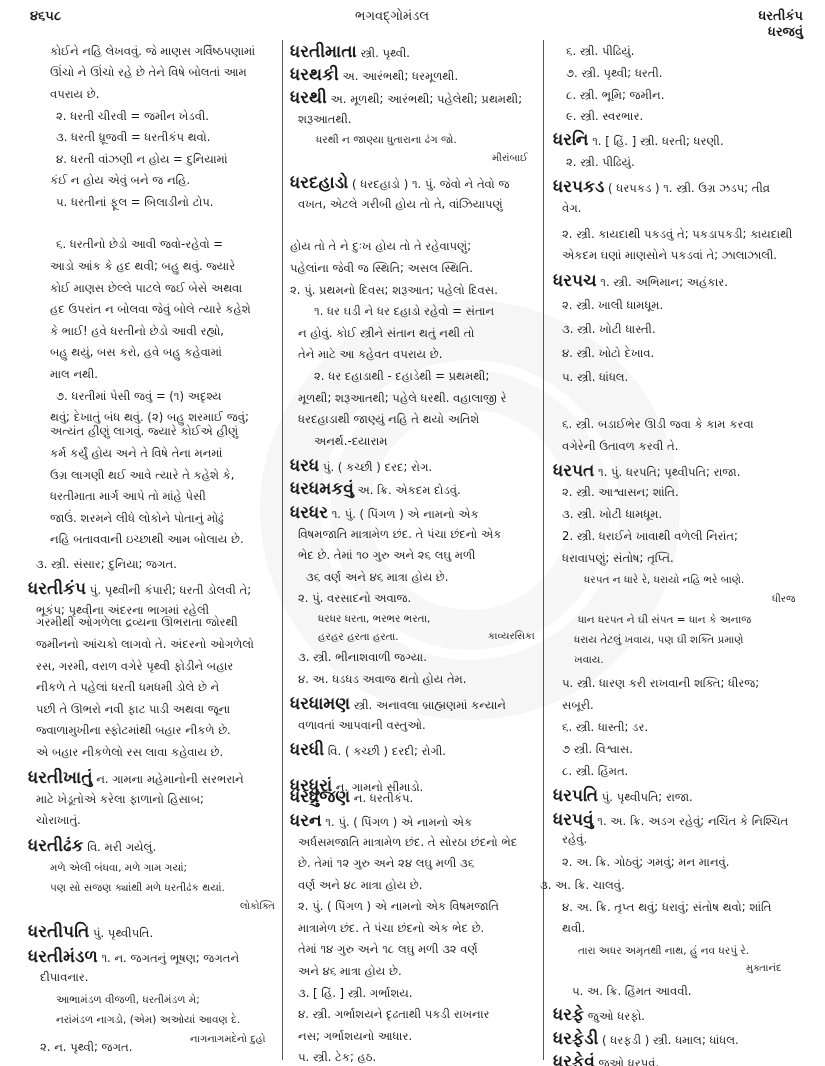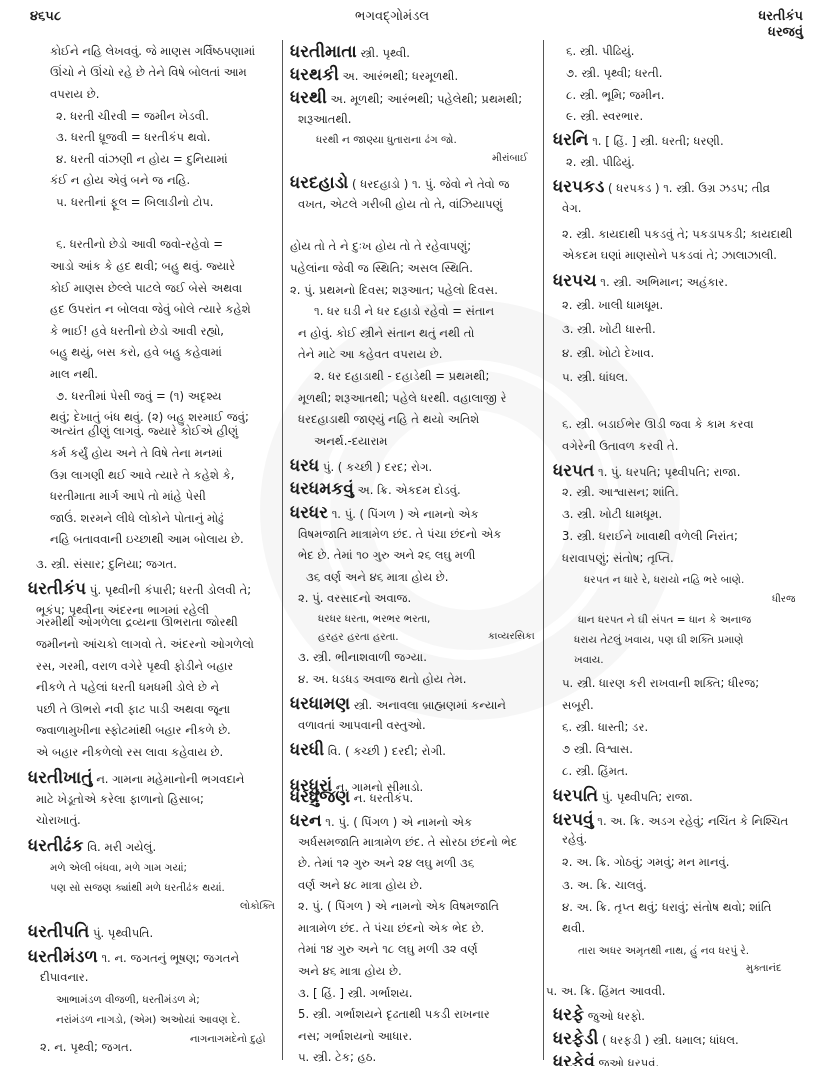--- a/index.html
+++ b/index.html
@@ -57,21 +57,21 @@
     <div class="ln" style="left: 36px; top: 555px;">૩. સ્ત્રી. સંસાર; દુનિયા; જગત.</div>
     <div class="ln" style="left: 28px; top: 579px;"><span class="hw">ધરતીકંપ</span><span> પું. પૃથ્વીની કંપારી; ધરતી ડોલવી તે;</span></div>
     <div class="ln" style="left: 36px; top: 601px;">ભૂકંપ; પૃથ્વીના અંદરના ભાગમાં રહેલી</div>
     <div class="ln" style="left: 36px; top: 613px;">ગરમીથી ઓગળેલા દ્રવ્યના ઊભરાતા જોરથી</div>
     <div class="ln" style="left: 36px; top: 635px; text-align: right;">જમીનનો આંચકો લાગવો તે. અંદરનો ઓગળેલો</div>
     <div class="ln" style="left: 36px; top: 657px;">રસ, ગરમી, વરાળ વગેરે પૃથ્વી ફોડીને બહાર</div>
     <div class="ln" style="left: 36px; top: 678px;">નીકળે તે પહેલાં ધરતી ધમધમી ડોલે છે ને</div>
     <div class="ln" style="left: 36px; top: 700px;">પછી તે ઊભરો નવી ફાટ પાડી અથવા જૂના</div>
     <div class="ln" style="left: 36px; top: 721px;">જ્વાળામુખીના સ્ફોટમાંથી બહાર નીકળે છે.</div>
     <div class="ln" style="left: 36px; top: 743px;">એ બહાર નીકળેલો રસ લાવા કહેવાય છે.</div>
-    <div class="ln" style="left: 28px; top: 768px;"><span class="hw">ધરતીખાતું</span><span> ન. ગામના મહેમાનોની ભગવદાને</span></div>
+    <div class="ln" style="left: 28px; top: 768px;"><span class="hw">ધરતીખાતું</span><span> ન. ગામના મહેમાનોની સરભરાને</span></div>
     <div class="ln" style="left: 36px; top: 790px;">માટે ખેડૂતોએ કરેલા ફાળાનો હિસાબ;</div>
     <div class="ln" style="left: 36px; top: 811px;">ચોરાખાતું.</div>
     <div class="ln" style="left: 28px; top: 836px;"><span class="hw">ધરતીઢંક</span><span> વિ. મરી ગયેલું.</span></div>
     <div class="ln q" style="left: 50px; top: 858px;">મળે એલી બંધવા, મળે ગામ ગયાં;</div>
     <div class="ln q" style="left: 50px; top: 878px;">પણ સો સજણ ક્યાંથી મળે ધરતીઢંક થયાં.</div>
     <div class="ln src" style="left: 240px; top: 897px;">લોકોક્તિ</div>
     <div class="ln" style="left: 28px; top: 922px;"><span class="hw">ધરતીપતિ</span><span> પું. પૃથ્વીપતિ.</span></div>
     <div class="ln" style="left: 28px; top: 947px;"><span class="hw">ધરતીમંડળ</span><span> ૧. ન. જગતનું ભૂષણ; જગતને</span></div>
     <div class="ln" style="left: 40px; top: 968px;">દીપાવનાર.</div>
     <div class="ln q" style="left: 56px; top: 990px;">આભામંડળ વીજળી, ધરતીમંડળ મે;</div>
@@ -117,21 +117,21 @@
     <div class="ln" style="left: 290px; top: 787px;"><span class="hw">ધરધ્રુજણ</span><span> ન. ધરતીકંપ.</span></div>
     <div class="ln" style="left: 290px; top: 811px;"><span class="hw">ધરન</span><span> ૧. પું. ( પિંગળ ) એ નામનો એક</span></div>
     <div class="ln" style="left: 298px; top: 833px;">અર્ધસમજાતિ માત્રામેળ છંદ. તે સોરઠા છંદનો ભેદ</div>
     <div class="ln" style="left: 298px; top: 854px;">છે. તેમાં ૧૨ ગુરુ અને ૨૪ લઘુ મળી ૩૬</div>
     <div class="ln" style="left: 298px; top: 876px;">વર્ણ અને ૪૮ માત્રા હોય છે.</div>
     <div class="ln" style="left: 298px; top: 897px;">૨. પું. ( પિંગળ ) એ નામનો એક વિષમજાતિ</div>
     <div class="ln" style="left: 298px; top: 919px;">માત્રામેળ છંદ. તે પંચા છંદનો એક ભેદ છે.</div>
     <div class="ln" style="left: 298px; top: 940px;">તેમાં ૧૪ ગુરુ અને ૧૮ લઘુ મળી ૩૨ વર્ણ</div>
     <div class="ln" style="left: 298px; top: 962px;">અને ૪૬ માત્રા હોય છે.</div>
     <div class="ln" style="left: 298px; top: 984px;">૩. [ હિં. ] સ્ત્રી. ગર્ભાશય.</div>
-    <div class="ln" style="left: 298px; top: 1005px;">5. સ્ત્રી. ગર્ભાશયને દૃઢતાથી પકડી રાખનાર</div>
+    <div class="ln" style="left: 298px; top: 1005px;">૪. સ્ત્રી. ગર્ભાશયને દૃઢતાથી પકડી રાખનાર</div>
     <div class="ln" style="left: 298px; top: 1027px;">નસ; ગર્ભાશયનો આધાર.</div>
     <div class="ln" style="left: 298px; top: 1048px;">૫. સ્ત્રી. ટેક; હઠ.</div>
   </div>
 <div id="col2">
     <div class="ln" style="left: 566px; top: 42px;">૬. સ્ત્રી. પીઢિયું.</div>
     <div class="ln" style="left: 566px; top: 64px;">૭. સ્ત્રી. પૃથ્વી; ધરતી.</div>
     <div class="ln" style="left: 566px; top: 86px;">૮. સ્ત્રી. ભૂમિ; જમીન.</div>
     <div class="ln" style="left: 566px; top: 107px;">૯. સ્ત્રી. સ્વરભાર.</div>
     <div class="ln" style="left: 553px; top: 130px;"><span class="hw">ધરનિ</span><span> ૧. [ હિં. ] સ્ત્રી. ધરતી; ધરણી.</span></div>
     <div class="ln" style="left: 566px; top: 153px;">૨. સ્ત્રી. પીઢિયું.</div>
@@ -142,38 +142,38 @@
     <div class="ln" style="left: 553px; top: 271px;"><span class="hw">ધરપચ</span><span> ૧. સ્ત્રી. અભિમાન; અહંકાર.</span></div>
     <div class="ln" style="left: 562px; top: 296px;">૨. સ્ત્રી. ખાલી ધામધૂમ.</div>
     <div class="ln" style="left: 562px; top: 320px;">૩. સ્ત્રી. ખોટી ધાસ્તી.</div>
     <div class="ln" style="left: 562px; top: 344px;">૪. સ્ત્રી. ખોટો દેખાવ.</div>
     <div class="ln" style="left: 562px; top: 368px;">૫. સ્ત્રી. ધાંધલ.</div>
     <div class="ln" style="left: 562px; top: 415px;">૬. સ્ત્રી. બડાઈભેર ઊડી જવા કે કામ કરવા</div>
     <div class="ln" style="left: 562px; top: 437px;">વગેરેની ઉતાવળ કરવી તે.</div>
     <div class="ln" style="left: 553px; top: 461px;"><span class="hw">ધરપત</span><span> ૧. પું. ધરપતિ; પૃથ્વીપતિ; રાજા.</span></div>
     <div class="ln" style="left: 562px; top: 483px;">૨. સ્ત્રી. આશ્વાસન; શાંતિ.</div>
     <div class="ln" style="left: 562px; top: 505px;">૩. સ્ત્રી. ખોટી ધામધૂમ.</div>
-    <div class="ln" style="left: 562px; top: 527px;">3. સ્ત્રી. ધરાઈને ખાવાથી વળેલી નિરાંત;</div>
+    <div class="ln" style="left: 562px; top: 527px;">2. સ્ત્રી. ધરાઈને ખાવાથી વળેલી નિરાંત;</div>
     <div class="ln" style="left: 562px; top: 549px;">ધરાવાપણું; સંતોષ; તૃપ્તિ.</div>
     <div class="ln q" style="left: 584px; top: 570px;">ધરપત ન ધારે રે, ધરાયો નહિ ભરે બાણે.</div>
     <div class="ln src" style="left: 772px; top: 590px;">ધીરજ</div>
     <div class="ln q" style="left: 578px; top: 610px;">ધાન ધરપત ને ઘી સંપત = ધાન કે અનાજ</div>
     <div class="ln q" style="left: 574px; top: 630px;">ધરાય તેટલું ખવાય, પણ ઘી શક્તિ પ્રમાણે</div>
     <div class="ln q" style="left: 574px; top: 650px;">ખવાય.</div>
     <div class="ln" style="left: 562px; top: 674px;">૫. સ્ત્રી. ધારણ કરી રાખવાની શક્તિ; ધીરજ;</div>
     <div class="ln" style="left: 562px; top: 696px;">સબૂરી.</div>
     <div class="ln" style="left: 562px; top: 718px;">૬. સ્ત્રી. ધાસ્તી; ડર.</div>
     <div class="ln" style="left: 562px; top: 740px;">૭ સ્ત્રી. વિશ્વાસ.</div>
     <div class="ln" style="left: 562px; top: 762px;">૮. સ્ત્રી. હિંમત.</div>
     <div class="ln" style="left: 553px; top: 786px;"><span class="hw">ધરપતિ</span><span> પું. પૃથ્વીપતિ; રાજા.</span></div>
     <div class="ln" style="left: 553px; top: 810px;"><span class="hw">ધરપવું</span><span> ૧. અ. ક્રિ. અડગ રહેવું; નચિંત કે નિશ્ચિત</span></div>
     <div class="ln" style="left: 562px; top: 830px;">રહેવું.</div>
     <div class="ln" style="left: 562px; top: 853px;">૨. અ. ક્રિ. ગોઠવું; ગમવું; મન માનવું.</div>
-    <div class="ln" style="left: 562px; top: 876px;">૩. અ. ક્રિ. ચાલવું.</div>
+    <div class="ln" style="left: 540px; top: 876px;">૩. અ. ક્રિ. ચાલવું.</div>
     <div class="ln" style="left: 562px; top: 898px;">૪. અ. ક્રિ. તૃપ્ત થવું; ધરાવું; સંતોષ થવો; શાંતિ</div>
     <div class="ln" style="left: 562px; top: 919px;">થવી.</div>
     <div class="ln q" style="left: 578px; top: 941px;">તારા અધર અમૃતથી નાથ, હું નવ ધરપું રે.</div>
     <div class="ln src" style="left: 746px; top: 959px;">મુક્તાનંદ</div>
-    <div class="ln" style="left: 546px; top: 982px;">૫. અ. ક્રિ. હિંમત આવવી.</div>
+    <div class="ln" style="left: 572px; top: 982px;">૫. અ. ક્રિ. હિંમત આવવી.</div>
     <div class="ln" style="left: 553px; top: 1005px;"><span class="hw">ધરફે</span><span> જુઓ ધરફો.</span></div>
     <div class="ln" style="left: 553px; top: 1029px;"><span class="hw">ધરફેડી</span><span> ( ધરફડી ) સ્ત્રી. ધમાલ; ધાંધલ.</span></div>
     <div class="ln" style="left: 553px; top: 1052px;"><span class="hw">ધરફેવું</span><span> જુઓ ધરપવું.</span></div>
   </div>
 
 </body></html>

